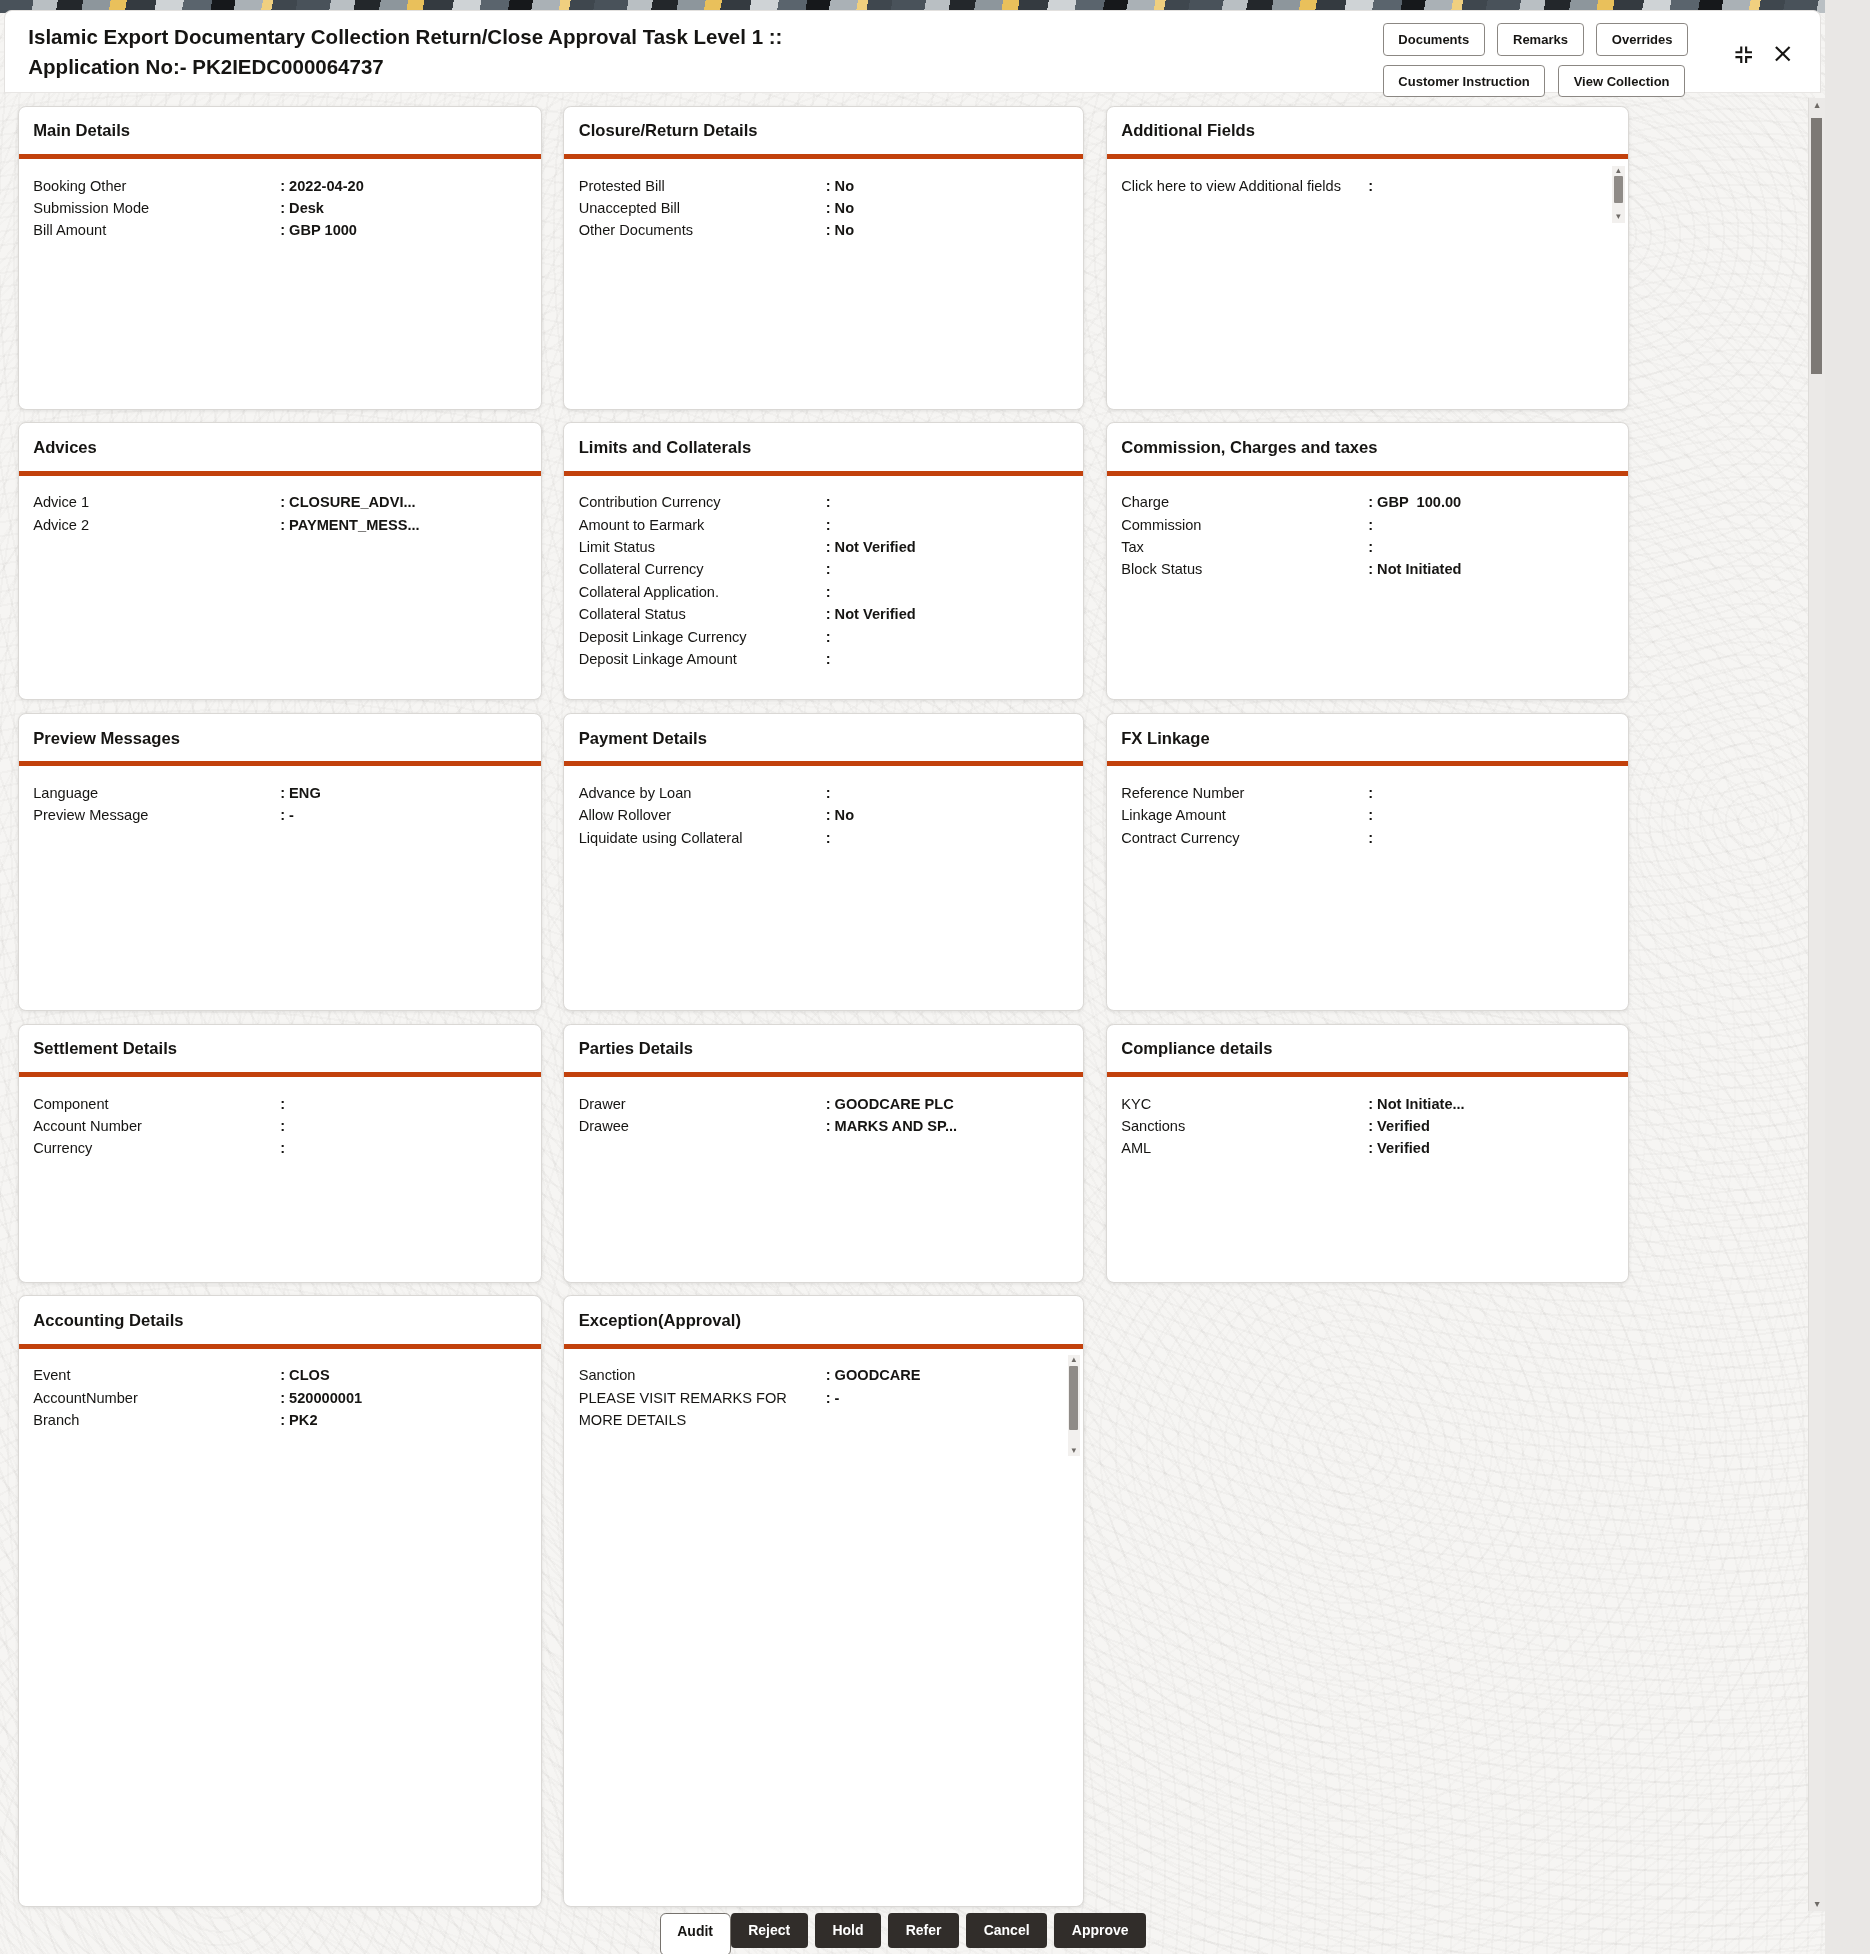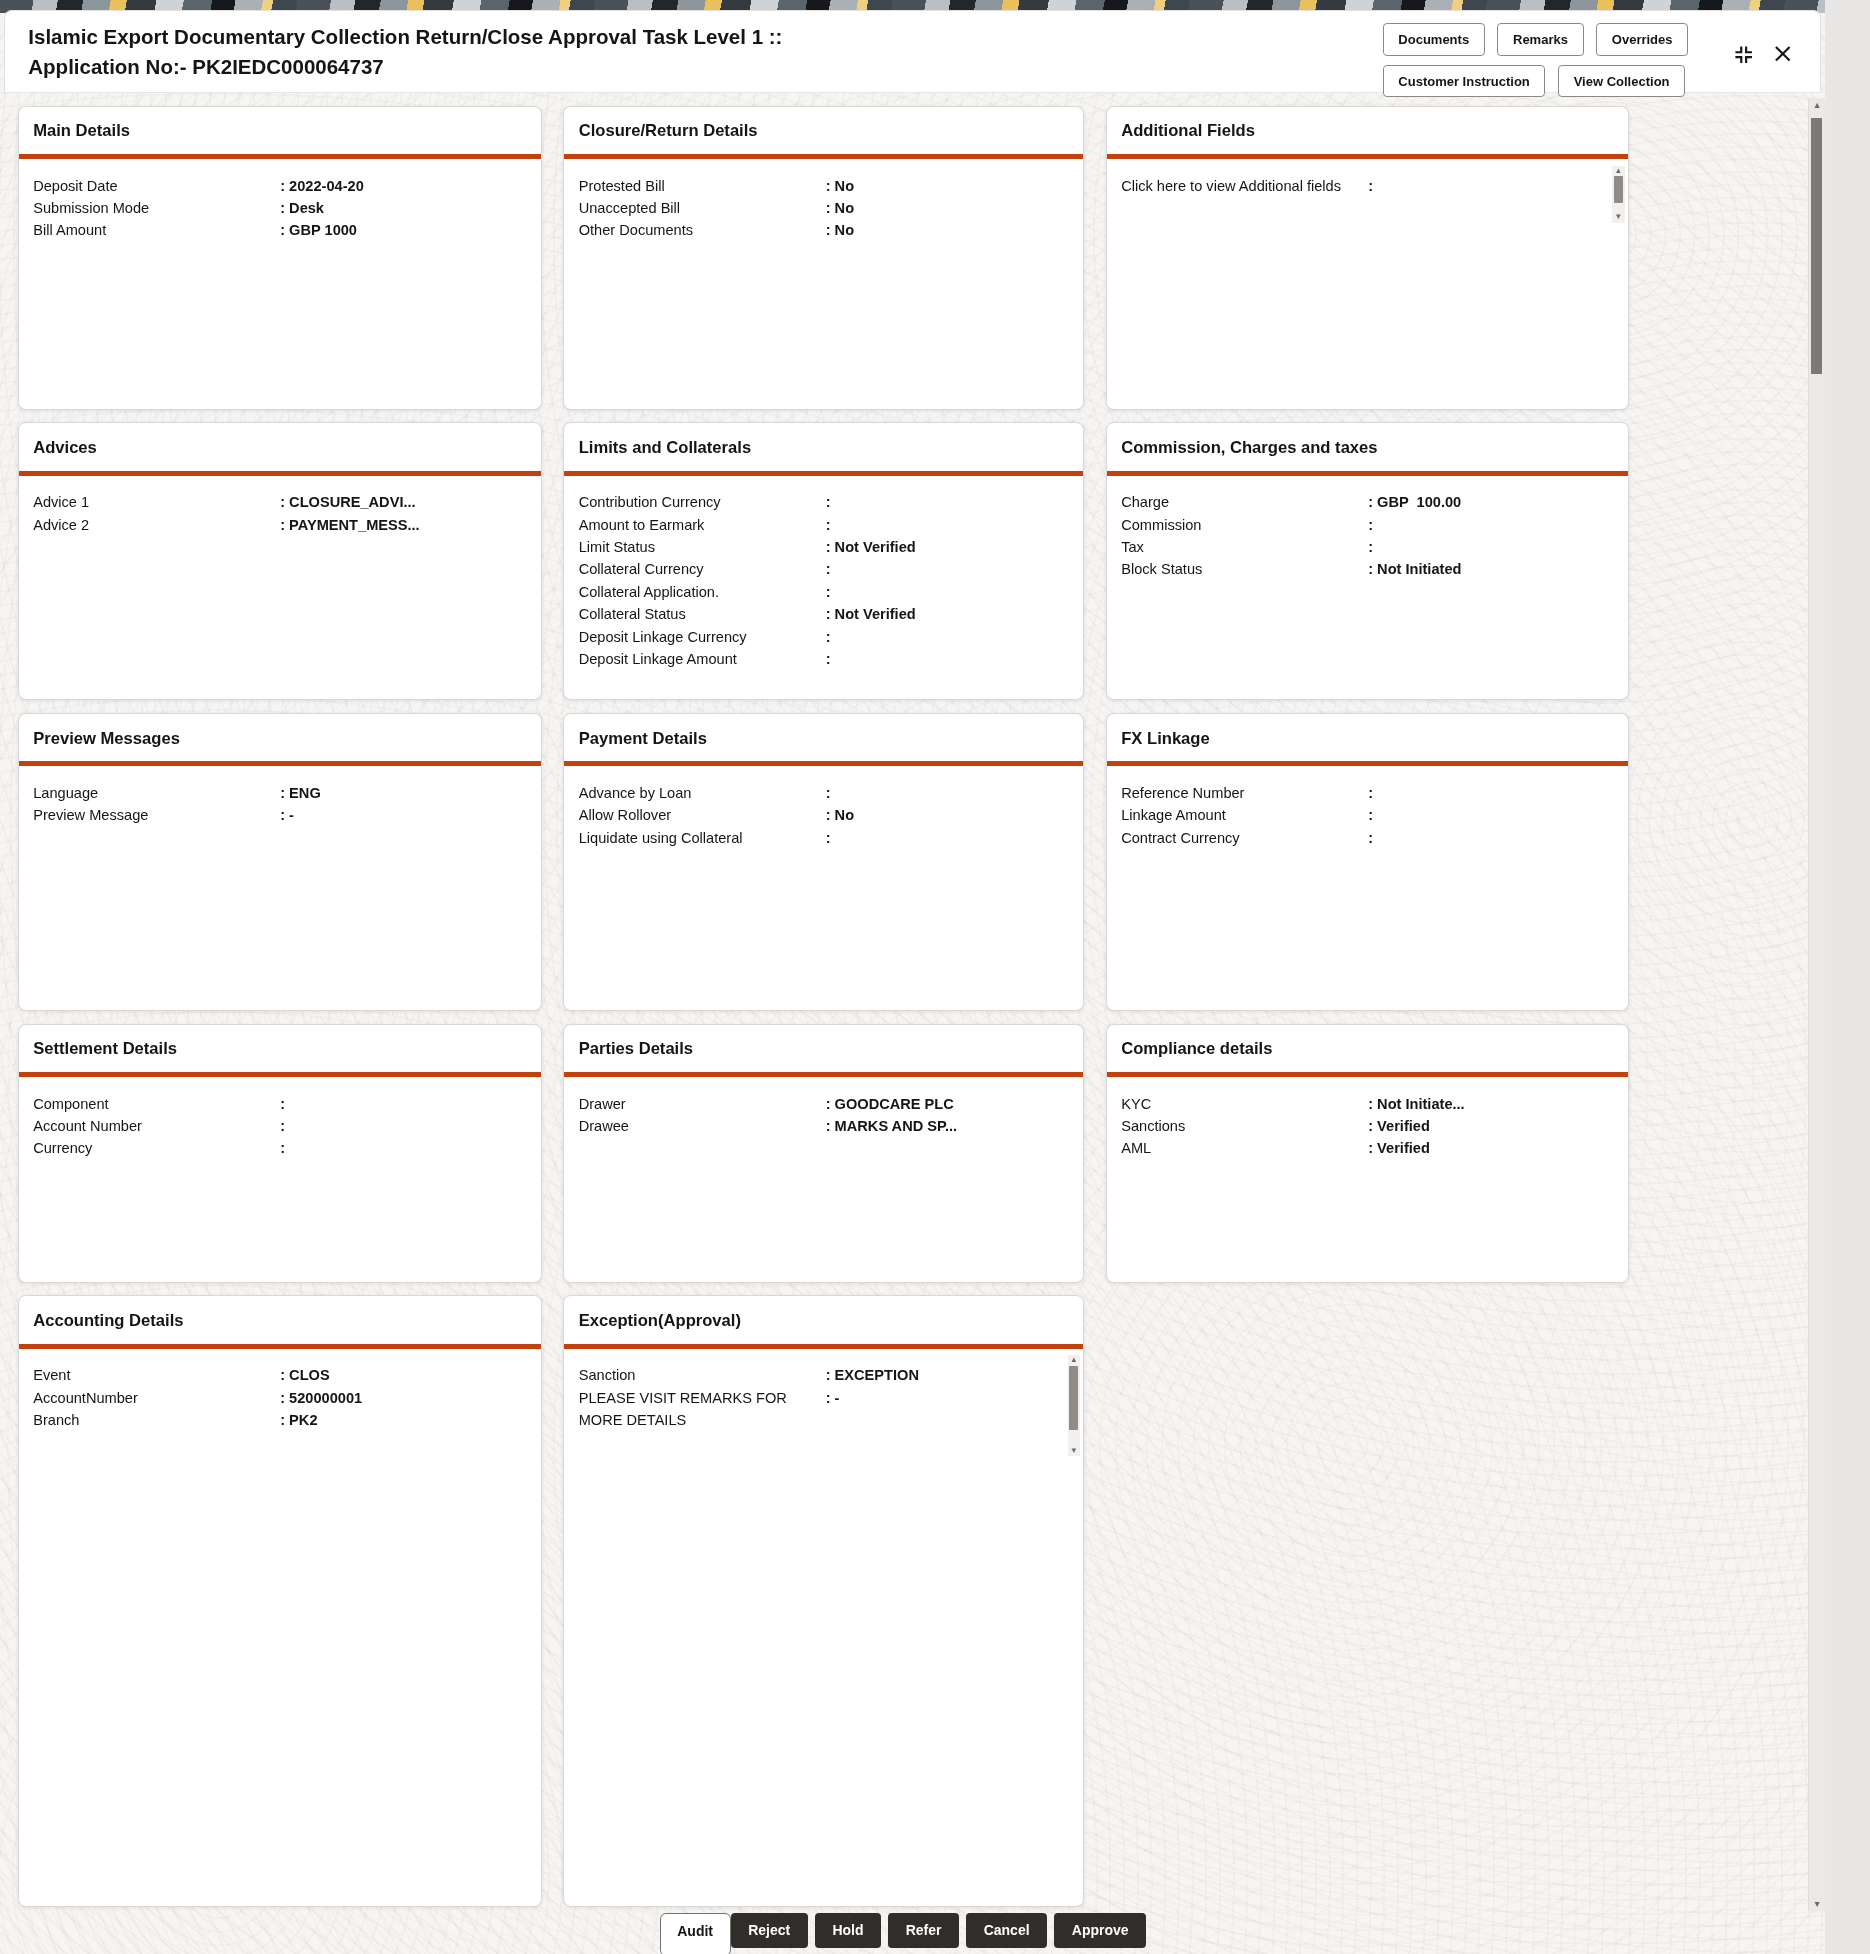--- a/index.html
+++ b/index.html
@@ -103,21 +103,21 @@
   </div>
 
   <div class="content">
     <div class="grid">
 
       <section class="card">
         <h2 class="card-title">Main Details</h2>
         <div class="card-body">
             <div class="fields">
               <div class="frow">
-                <span class="flabel">Deposit Date</span>
+                <span class="flabel">Booking Other</span>
                 <span class="fvalue">: 2022-04-20</span>
               </div>
               <div class="frow">
                 <span class="flabel">Submission Mode</span>
                 <span class="fvalue">: Desk</span>
               </div>
               <div class="frow">
                 <span class="flabel">Bill Amount</span>
                 <span class="fvalue">: GBP 1000</span>
               </div>
@@ -375,21 +375,21 @@
             </div>
           </div>
       </section>
 
       <section class="card">
         <h2 class="card-title">Exception(Approval)</h2>
         <div class="card-body">
             <div class="fields">
               <div class="frow">
                 <span class="flabel">Sanction</span>
-                <span class="fvalue">: EXCEPTION</span>
+                <span class="fvalue">: GOODCARE</span>
               </div>
               <div class="frow">
                 <span class="flabel">PLEASE VISIT REMARKS FOR MORE DETAILS</span>
                 <span class="fvalue">: -</span>
               </div>
             </div>
           </div>
         <div class="iscroll ex">
           <span class="arr">▲</span>
           <span class="track">

